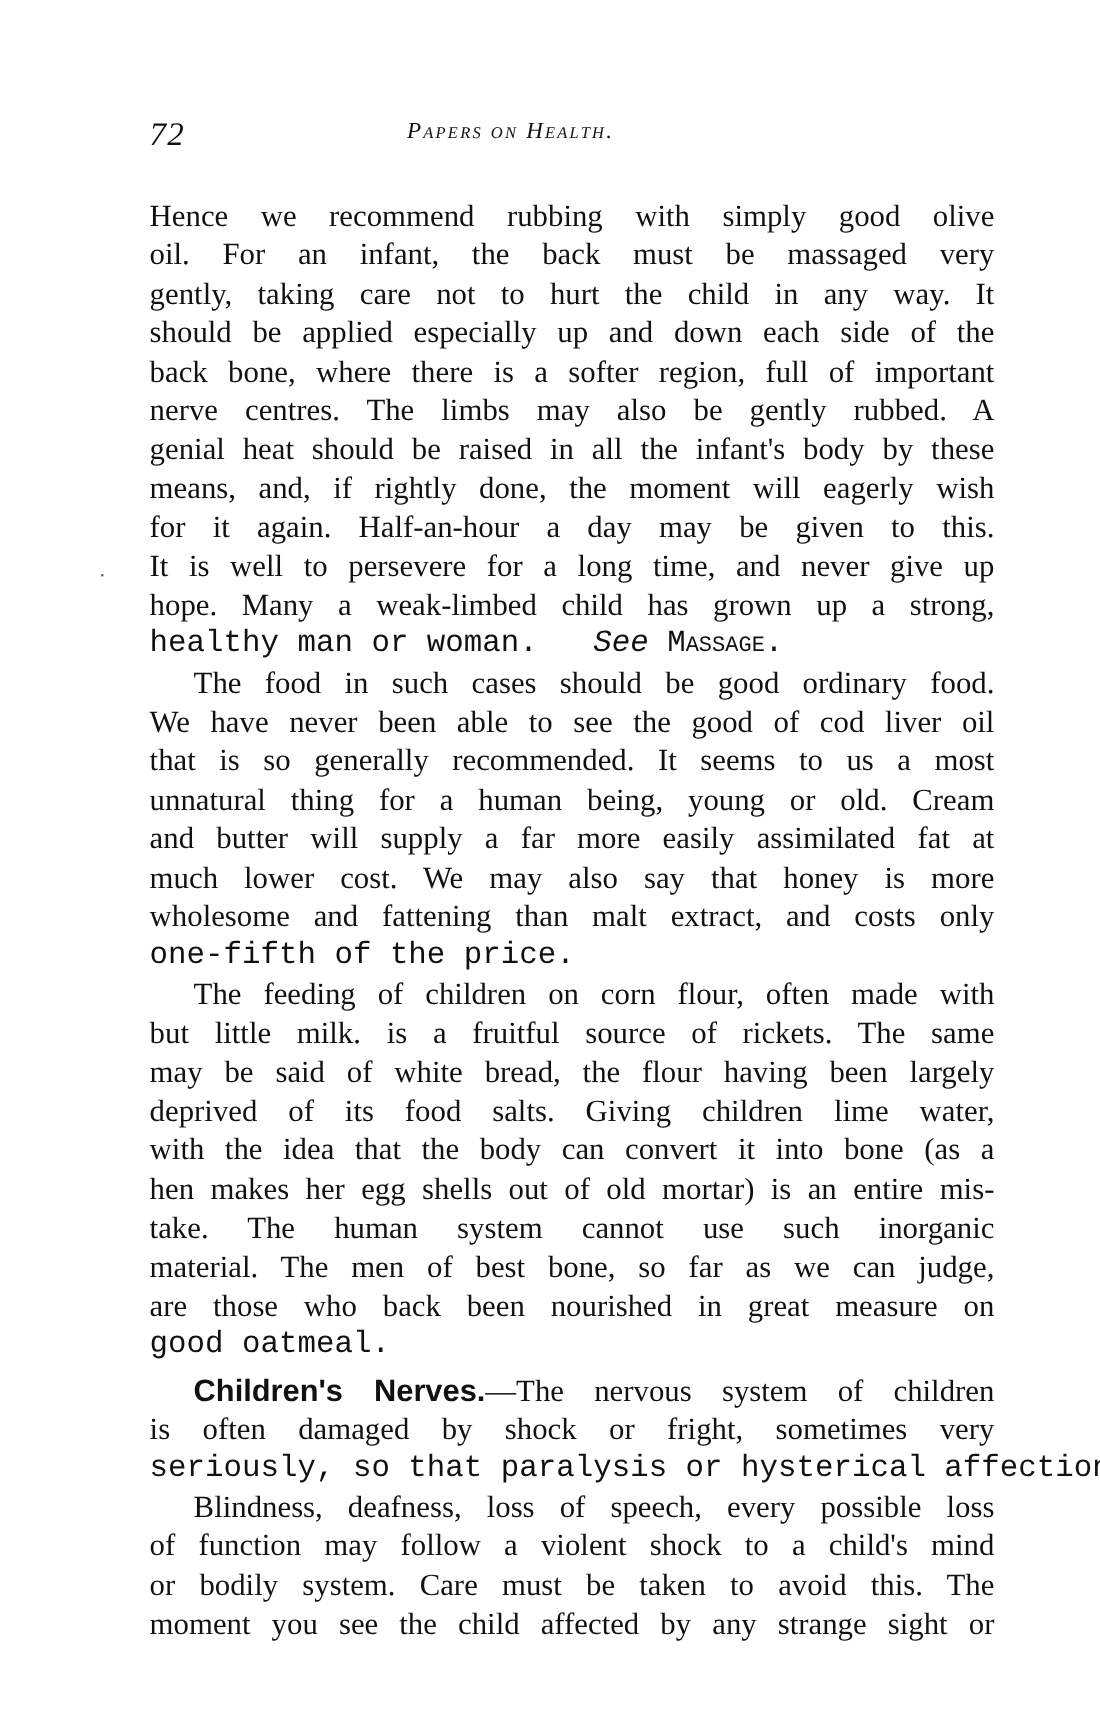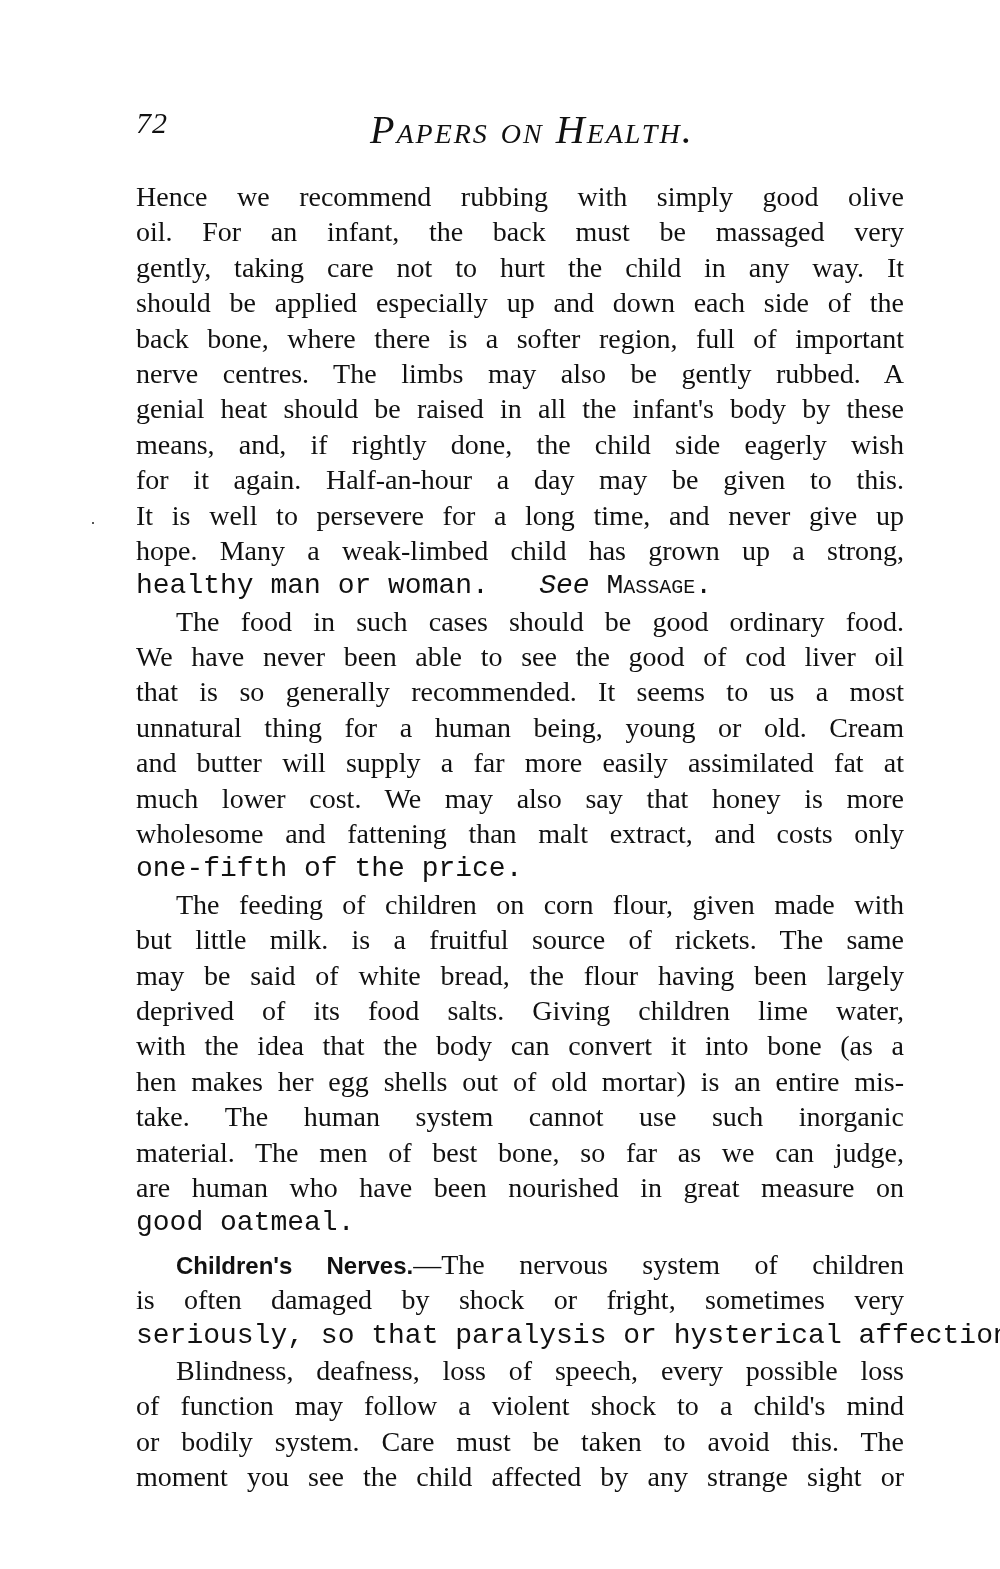--- a/index.html
+++ b/index.html
@@ -33,21 +33,21 @@
     position: absolute;
     left: 0;
     top: 0;
     font-size: 30px;
     letter-spacing: 1px;
   }
   .running-title {
     position: absolute;
     left: 234px;
     top: 0;
-    font-size: 40px;
+    font-size: 21px;
     font-variant: small-caps;
     letter-spacing: 2px;
   }
   .body-text {
     position: absolute;
     top: 179px;
     left: 0;
     width: 768px;
   }
   .line {
@@ -66,21 +66,21 @@
   }
   .line.indent {
     padding-left: 40px;
   }
   .para-gap {
     height: 6px;
   }
   .heading-run {
     font-family: "Liberation Sans", "DejaVu Sans", sans-serif;
     font-weight: bold;
-    font-size: 24px;
+    font-size: 28px;
     margin-top: 44px;
   }
   .italic { font-style: italic; }
   .smallcaps { font-variant: small-caps; }
   .margin-mark {
     position: absolute;
     left: 92px;
     top: 522px;
     width: 2px;
     height: 2px;
@@ -102,48 +102,48 @@
   <div class="body-text">
 
     <div>
       <span class="line">Hence we recommend rubbing with simply good olive</span>
       <span class="line">oil.  For an infant, the back  must be massaged very</span>
       <span class="line">gently, taking care not to hurt the child in any way.  It</span>
       <span class="line">should be applied especially up and down each side of the</span>
       <span class="line">back bone, where there is a softer region, full of important</span>
       <span class="line">nerve centres.  The limbs may also be gently rubbed.  A</span>
       <span class="line">genial heat should be raised in all the infant's body by these</span>
-      <span class="line">means, and, if rightly  done, the child side eagerly  wish</span>
+      <span class="line">means, and, if rightly  done, the moment will eagerly  wish</span>
       <span class="line">for it again.   Half-an-hour a day may be given  to this.</span>
       <span class="line">It is well to persevere for a long time, and never  give up</span>
       <span class="line">hope.   Many a weak-limbed child has grown up a strong,</span>
       <span class="line last"><span style="white-space:pre">healthy man or woman.   </span><span class="italic">See</span> <span class="smallcaps">Massage.</span></span>
     </div>
 
     <div>
       <span class="line indent">The food  in such cases should be good ordinary  food.</span>
       <span class="line">We have never been able to see the good of  cod liver oil</span>
       <span class="line">that is so generally recommended.   It seems to us a most</span>
       <span class="line">unnatural thing for a human being, young or old.  Cream</span>
       <span class="line">and butter will supply a far  more easily assimilated fat at</span>
       <span class="line">much lower cost.   We may also say that  honey is more</span>
       <span class="line">wholesome and fattening than malt extract, and costs only</span>
       <span class="line last">one-fifth of the price.</span>
     </div>
 
     <div>
-      <span class="line indent">The feeding of children on corn flour, given  made with</span>
+      <span class="line indent">The feeding of children on corn flour, often  made with</span>
       <span class="line">but little milk. is a fruitful source of rickets.   The same</span>
       <span class="line">may be said of white bread, the flour having been largely</span>
       <span class="line">deprived of its food salts.  Giving children lime water,</span>
       <span class="line">with the idea that the body can convert it into bone (as a</span>
       <span class="line">hen makes her egg shells out of old mortar) is an entire mis-</span>
       <span class="line">take.  The human  system  cannot  use  such  inorganic</span>
       <span class="line">material.  The men of best bone, so far as we can judge,</span>
-      <span class="line">are human who have been nourished in great measure on</span>
+      <span class="line">are those who back been nourished in great measure on</span>
       <span class="line last">good oatmeal.</span>
     </div>
 
     <div class="para-gap"></div>
 
     <div>
       <span class="line indent"><span class="heading-run">Children's Nerves.</span><span>—</span><span>The nervous system of children</span></span>
       <span class="line">is  often  damaged  by shock  or  fright,  sometimes  very</span>
       <span class="line last">seriously, so that paralysis or hysterical affections come on.</span>
     </div>

